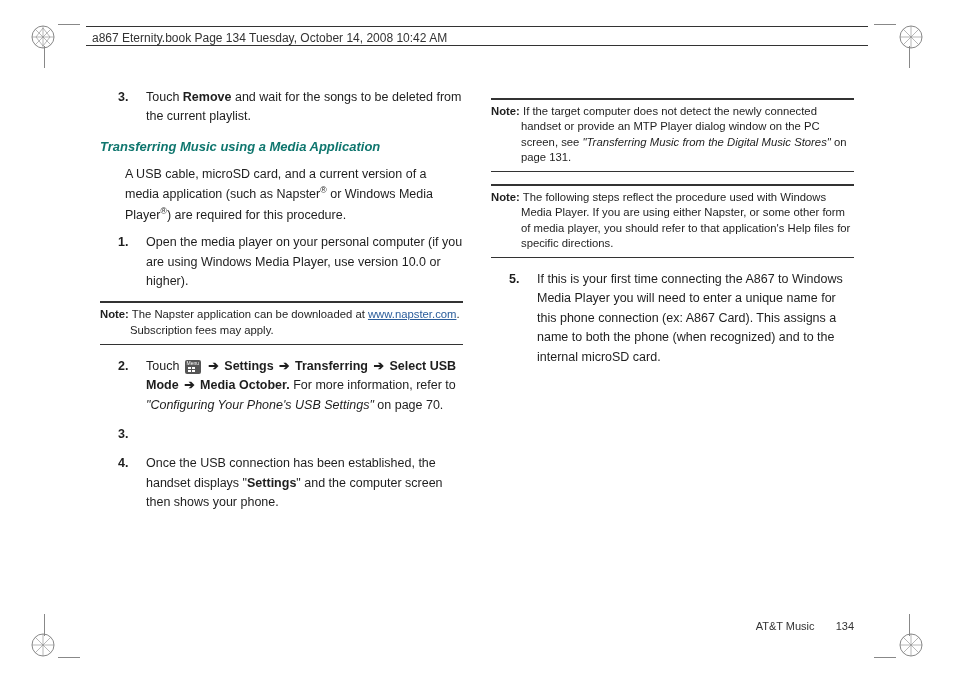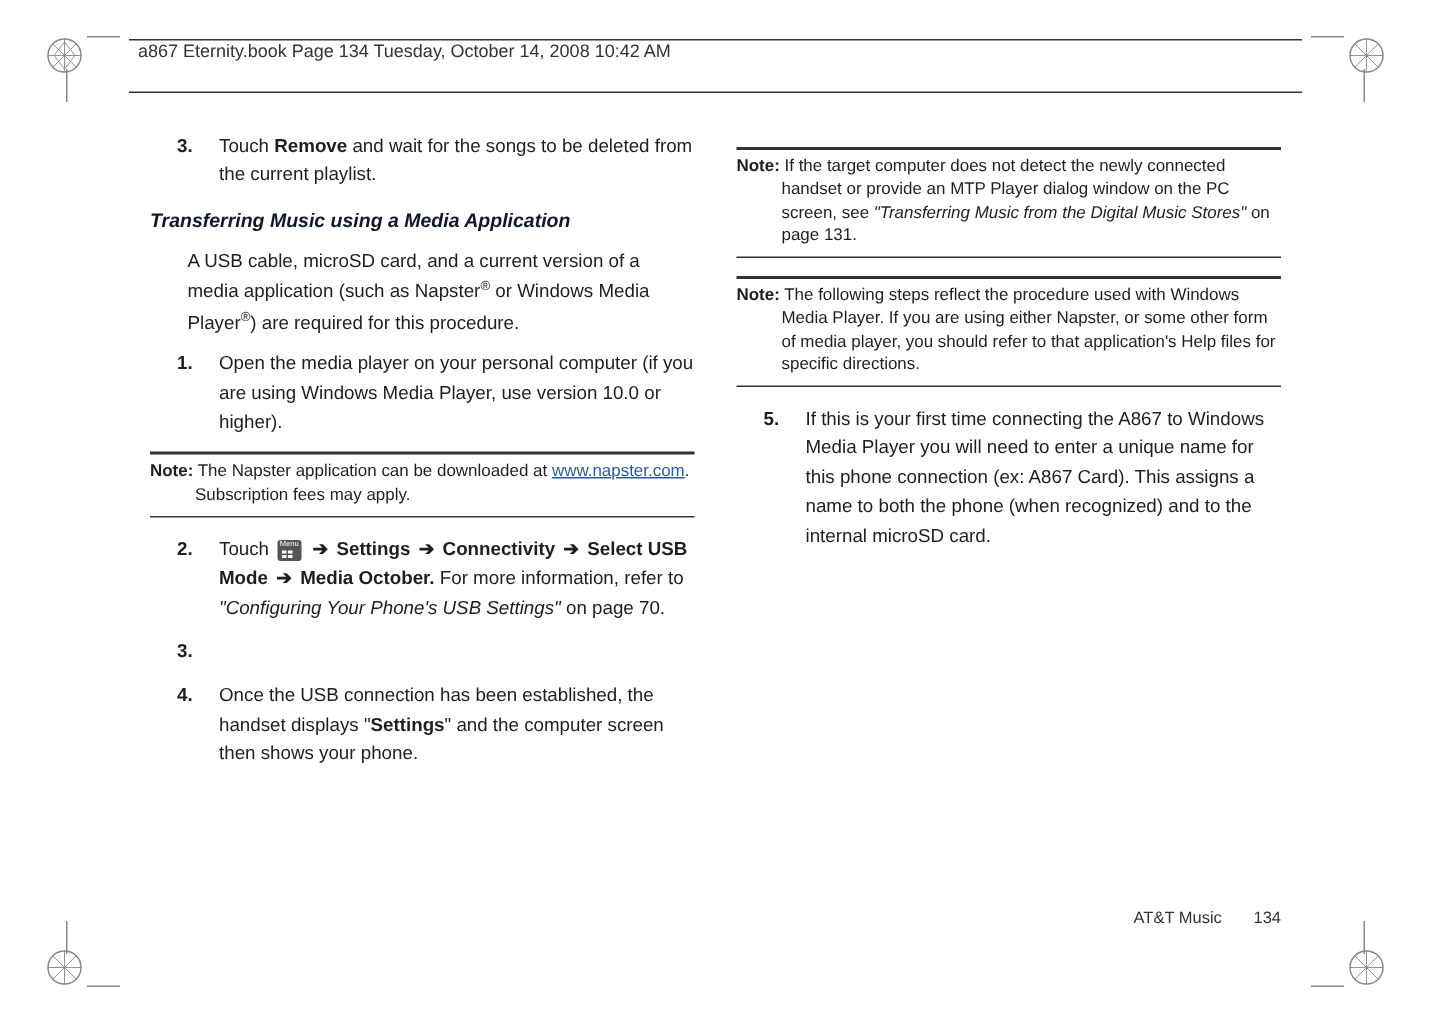--- a/index.html
+++ b/index.html
@@ -21,23 +21,23 @@
   .corner.br { bottom: 24px; right: 30px; }
   .crop-h { position:absolute; height:1px; background:#888; }
   .crop-v { position:absolute; width:1px; background:#888; }
   .header-rule {
     position: absolute;
     top: 26px;
     left: 86px;
     right: 86px;
     border-top: 1px solid #333;
     border-bottom: 1px solid #333;
-    height: 36px;
+    height: 20px;
     display:flex;
-    align-items:flex-start;
+    align-items:flex-end;
     padding: 0 6px;
   }
   .header-text {
     font-size: 12px;
     color: #333;
   }
   .content {
     position: absolute;
     top: 88px;
     left: 100px;
@@ -58,21 +58,21 @@
   }
   .step-indent { padding-left: 18px; }
   .step .num {
     width: 28px;
     flex: 0 0 28px;
     font-weight: bold;
     text-align: left;
   }
   .step .body { flex: 1; }
   .heading {
-    color: #0f172a;
+    color: #0f766e;
     font-style: italic;
     font-weight: bold;
     font-size: 13px;
     margin: 8px 0 8px 0;
   }
   .para { margin-bottom: 8px; margin-left: 25px; }
   .note-block {
     border-top: 2px solid #333;
     border-bottom: 1px solid #333;
     padding: 4px 0 6px 0;
@@ -129,21 +129,21 @@
     position:absolute;
     left:4px; top:3px;
     width:10px; height:4px;
     border-top:1px solid #555;
     border-bottom:1px solid #555;
   }
   .arrow { font-weight:bold; margin:0 2px; }
   sup { font-size:0.7em; }
   .footer {
     position:absolute;
-    bottom: 64px;
+    bottom: 50px;
     right: 100px;
     font-size: 11px;
     color:#333;
   }
   .footer .section { margin-right: 18px; }
 </style>
 </head>
 <body>
 
 <div class="page">
@@ -242,21 +242,21 @@
       </div>
 
       <div class="step step-indent">
         <div class="num">2.</div>
         <div class="body">
           <span>Touch </span>
           <span class="menu-icon"></span>
           <span class="arrow">➔</span>
           <span class="b">Settings</span>
           <span class="arrow">➔</span>
-          <span class="b">Connectivity</span>
+          <span class="b">Transferring</span>
           <span class="arrow">➔</span>
           <span class="b">Select USB Mode</span>
           <span class="arrow">➔</span>
           <span class="b">Media October.</span>
           <span> For more information, refer to </span><span class="i">"Configuring Your Phone's USB Settings" </span><span> on page 70.</span>
         </div>
       </div>
 
       <div class="step step-indent">
         <div class="num">3.</div>

